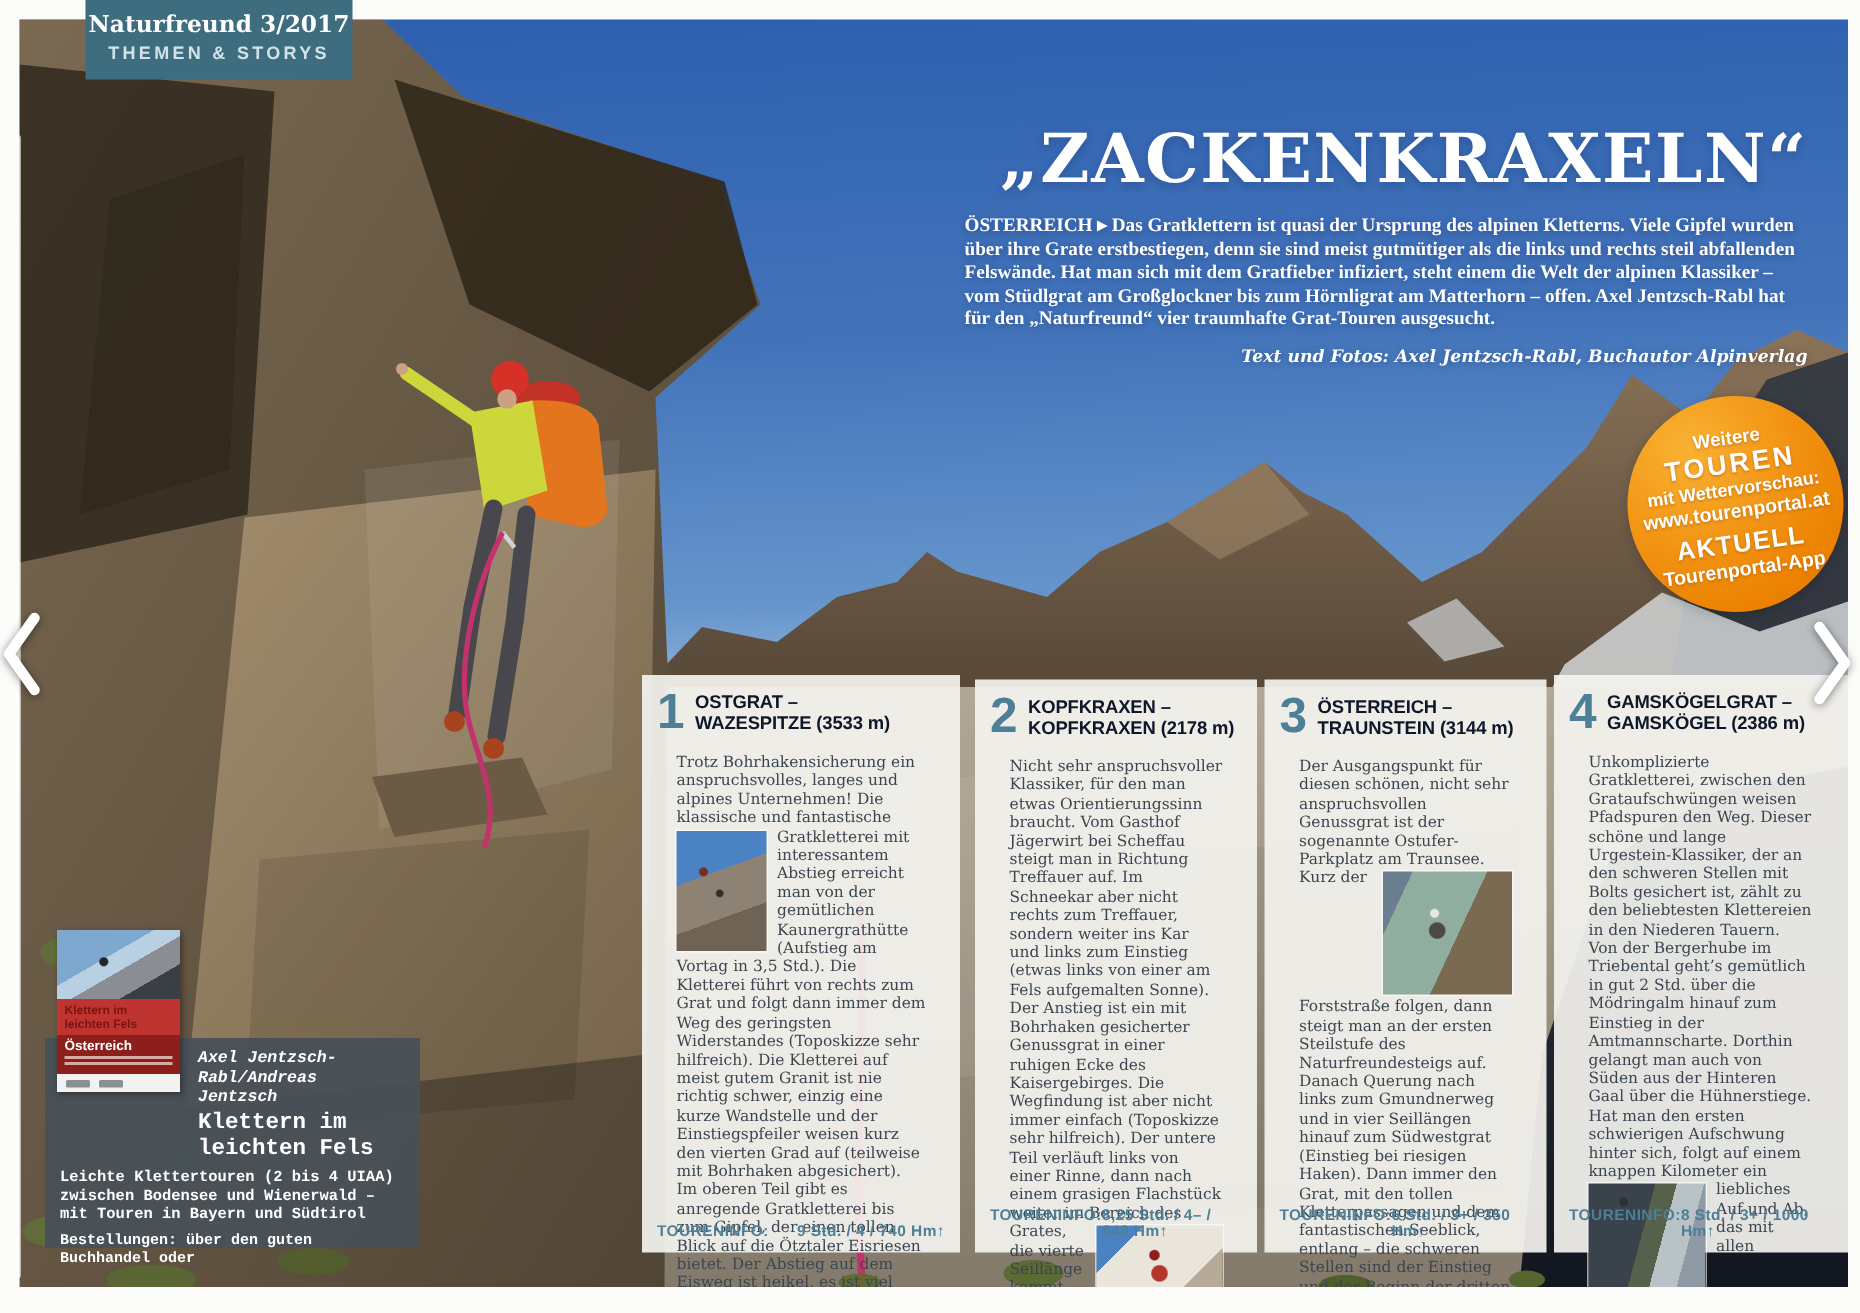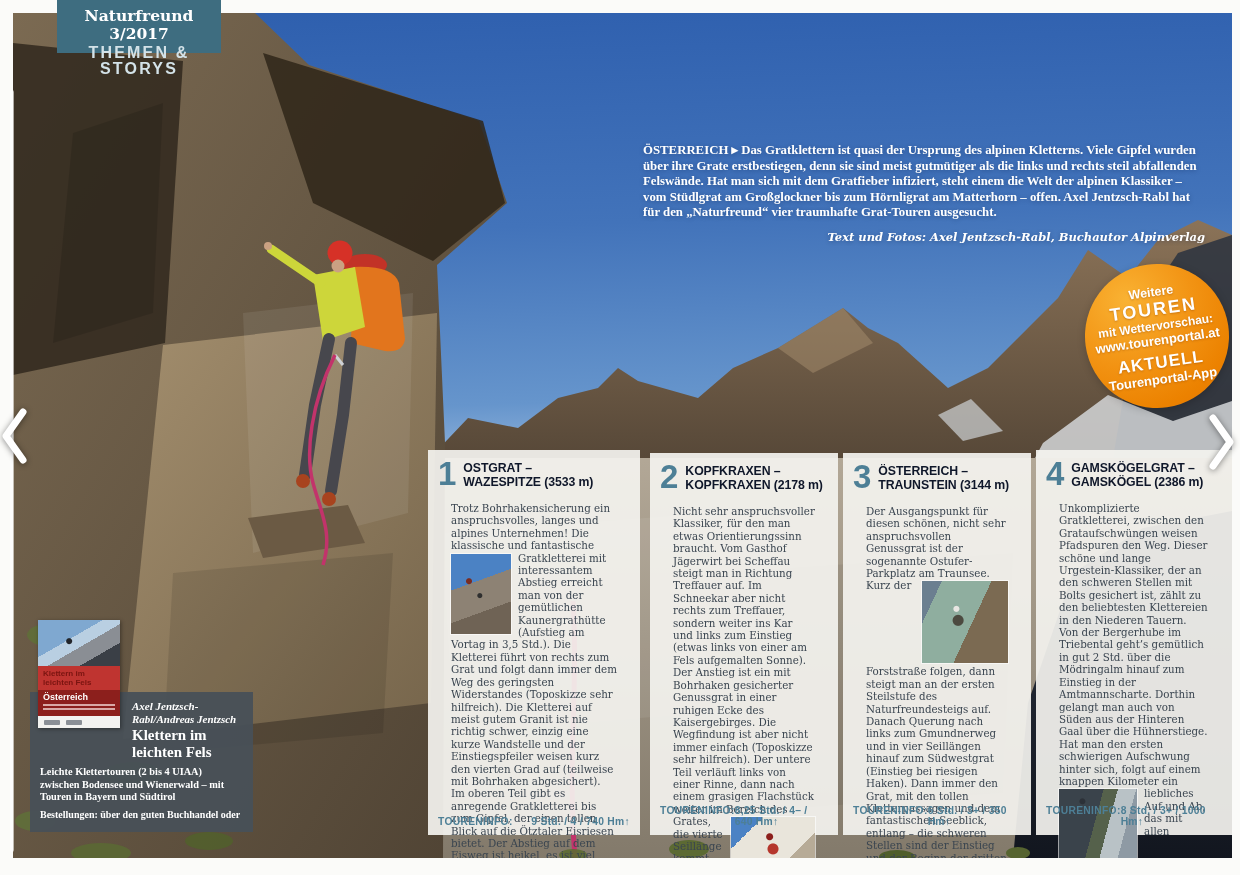--- a/index.html
+++ b/index.html
@@ -6,23 +6,23 @@
   body{width:1240px;height:875px;position:relative;background:#fbfbf9;font-family:"Liberation Sans",sans-serif;overflow:hidden;}
 
   
   .page{position:absolute;left:13px;top:13px;width:1219px;height:845px;overflow:hidden;
         background:linear-gradient(178deg,#2e5fae 0%,#4273ba 26%,#6695cc 46%,#8db1da 52%,#a79d8d 53%,#968c7c 100%);}
   .bg-svg{position:absolute;left:0;top:0;width:1219px;height:845px;}
 
   .page-edge{position:absolute;left:10px;top:90px;width:4px;height:762px;background:rgba(255,255,255,.6);border-radius:2px;z-index:5;}
 
   
-  .masthead{position:absolute;left:57px;top:0;width:164px;height:53px;background:#3e6d80;z-index:6;text-align:center;padding-top:7px;box-sizing:border-box;}
+  .masthead{position:absolute;left:57px;top:0;width:178px;height:53px;background:#3e6d80;z-index:6;text-align:center;padding-top:7px;box-sizing:border-box;}
   .masthead .l1{font-family:"DejaVu Serif",serif;font-weight:bold;font-size:15.5px;color:#ffffff;line-height:18px;}
-  .masthead .l2{font-family:"Liberation Sans",sans-serif;font-weight:bold;font-size:16px;letter-spacing:2.2px;color:#d3e2e8;line-height:16px;margin-top:2px;}
+  .masthead .l2{font-family:"Liberation Sans",sans-serif;font-weight:bold;font-size:12px;letter-spacing:2.2px;color:#d3e2e8;line-height:16px;margin-top:2px;}
 
   
   .headline{position:absolute;top:66px;right:27px;z-index:3;font-family:"DejaVu Serif",serif;font-weight:bold;
             font-size:45px;color:#ffffff;letter-spacing:1px;text-shadow:0 2px 6px rgba(10,30,70,.25);white-space:nowrap;}
   .intro{position:absolute;top:130px;right:27px;width:562px;z-index:3;
          font-family:Liberation Serif, serif;font-weight:bold;font-size:12.8px;line-height:15.6px;color:#ffffff;
          text-shadow:0 1px 4px rgba(15,35,75,.35);}
   .byline{position:absolute;top:217px;right:27px;z-index:3;font-family:"DejaVu Serif",serif;font-weight:bold;font-style:italic;
           font-size:11.5px;color:#ffffff;text-shadow:0 1px 4px rgba(15,35,75,.35);margin-left:12px;}
 
@@ -63,22 +63,22 @@
         radial-gradient(circle at 40% 34%, #e8e6e2 0 2.5px, rgba(0,0,0,0) 3.5px),
         radial-gradient(circle at 42% 48%, #4c4a40 0 5px, rgba(0,0,0,0) 6px),
         linear-gradient(115deg,#6b7f90 0 16%,#8fae9f 16% 56%,#7b6a52 56% 100%);}
   .ph4{width:78px;height:88px;background:
         radial-gradient(circle at 30% 14%, #2c3138 0 2.5px, rgba(0,0,0,0) 3.5px),
         linear-gradient(105deg,#3a434b 0 44%,#55614b 44% 58%,#b9c2c6 58% 76%,#8e9aa4 76% 100%);}
   .tinfo{position:absolute;left:10px;right:10px;bottom:8px;display:flex;justify-content:space-between;
          font-family:"Liberation Sans",sans-serif;font-weight:bold;font-size:10.3px;letter-spacing:.3px;color:#4d7f96;}
 
   
-  .bookbox{position:absolute;left:17px;top:679px;width:223px;height:140px;background:rgba(72,80,87,.95);z-index:3;
-           box-sizing:border-box;padding:8px 10px;color:#fff;font-family:Liberation Serif, serif;}
+  .bookbox{position:absolute;left:17px;top:679px;width:250px;height:140px;background:rgba(72,80,87,.95);z-index:3;
+           box-sizing:border-box;padding:8px 10px;color:#fff;font-family:Liberation Mono, monospace;}
   .bookbox .author{font-size:11px;font-weight:bold;font-style:italic;margin-left:92px;line-height:13px;}
   .bookbox .btitle{font-size:15px;font-weight:bold;margin-left:92px;line-height:17px;margin-top:1px;}
   .bookbox .bsub{font-size:10.3px;font-weight:bold;line-height:12.5px;margin-top:5px;}
   .bookbox .bdet{font-size:10.3px;font-weight:bold;line-height:12.5px;margin-top:5px;color:#f2f2f2;}
   .bookbox .bord{font-size:10px;font-weight:bold;line-height:12.5px;margin-top:5px;}
   .cover{position:absolute;left:25px;top:607px;width:82px;height:108px;z-index:4;box-shadow:1px 1px 4px rgba(0,0,0,.4);
          background:#8c1f1c;overflow:hidden;}
   .cover .cphoto{height:46px;background:
          radial-gradient(circle at 38% 46%, #22252a 0 2.5px, rgba(0,0,0,0) 3.5px),
          linear-gradient(150deg,#7fa8d0 0 40%,#b9cfe2 40% 55%,#8a8e94 55% 75%,#3a3f46 75% 100%);}
@@ -168,20 +168,21 @@
     </g>
 
     <path d="M560,588 C566,668 554,745 562,845" stroke="#c2336b" stroke-width="5" fill="none"></path>
     <ellipse cx="676" cy="836" rx="20" ry="9" fill="#5c6a33"></ellipse>
     <ellipse cx="742" cy="840" rx="16" ry="7" fill="#51602c"></ellipse>
     <ellipse cx="560" cy="842" rx="14" ry="6" fill="#5c6a33" opacity=".9"></ellipse>
     <ellipse cx="884" cy="844" rx="18" ry="7" fill="#4f5e2b"></ellipse>
     <ellipse cx="1005" cy="840" rx="12" ry="6" fill="#566430"></ellipse>
   </svg>
 
+  <div class="headline">„ZACKENKRAXELN“</div>
   <div class="intro">ÖSTERREICH ▸ Das Gratklettern ist quasi der Ursprung des alpinen Kletterns. Viele Gipfel wurden über ihre Grate erstbestiegen, denn sie sind meist gutmütiger als die links und rechts steil abfallenden Felswände. Hat man sich mit dem Gratfieber infiziert, steht einem die Welt der alpinen Klassiker – vom Stüdlgrat am Großglockner bis zum Hörnligrat am Matterhorn – offen. Axel Jentzsch-Rabl hat für den „Naturfreund“ vier traumhafte Grat-Touren ausgesucht.</div>
   <div class="byline">Text und Fotos: Axel Jentzsch-Rabl, Buchautor Alpinverlag</div>
 
   <div class="promo">
     <div class="p1">Weitere</div>
     <div class="p2">TOUREN</div>
     <div class="p3">mit Wettervorschau:</div>
     <div class="p4">www.tourenportal.at</div>
     <div class="p5">AKTUELL</div>
     <div class="p6">Tourenportal-App</div>

